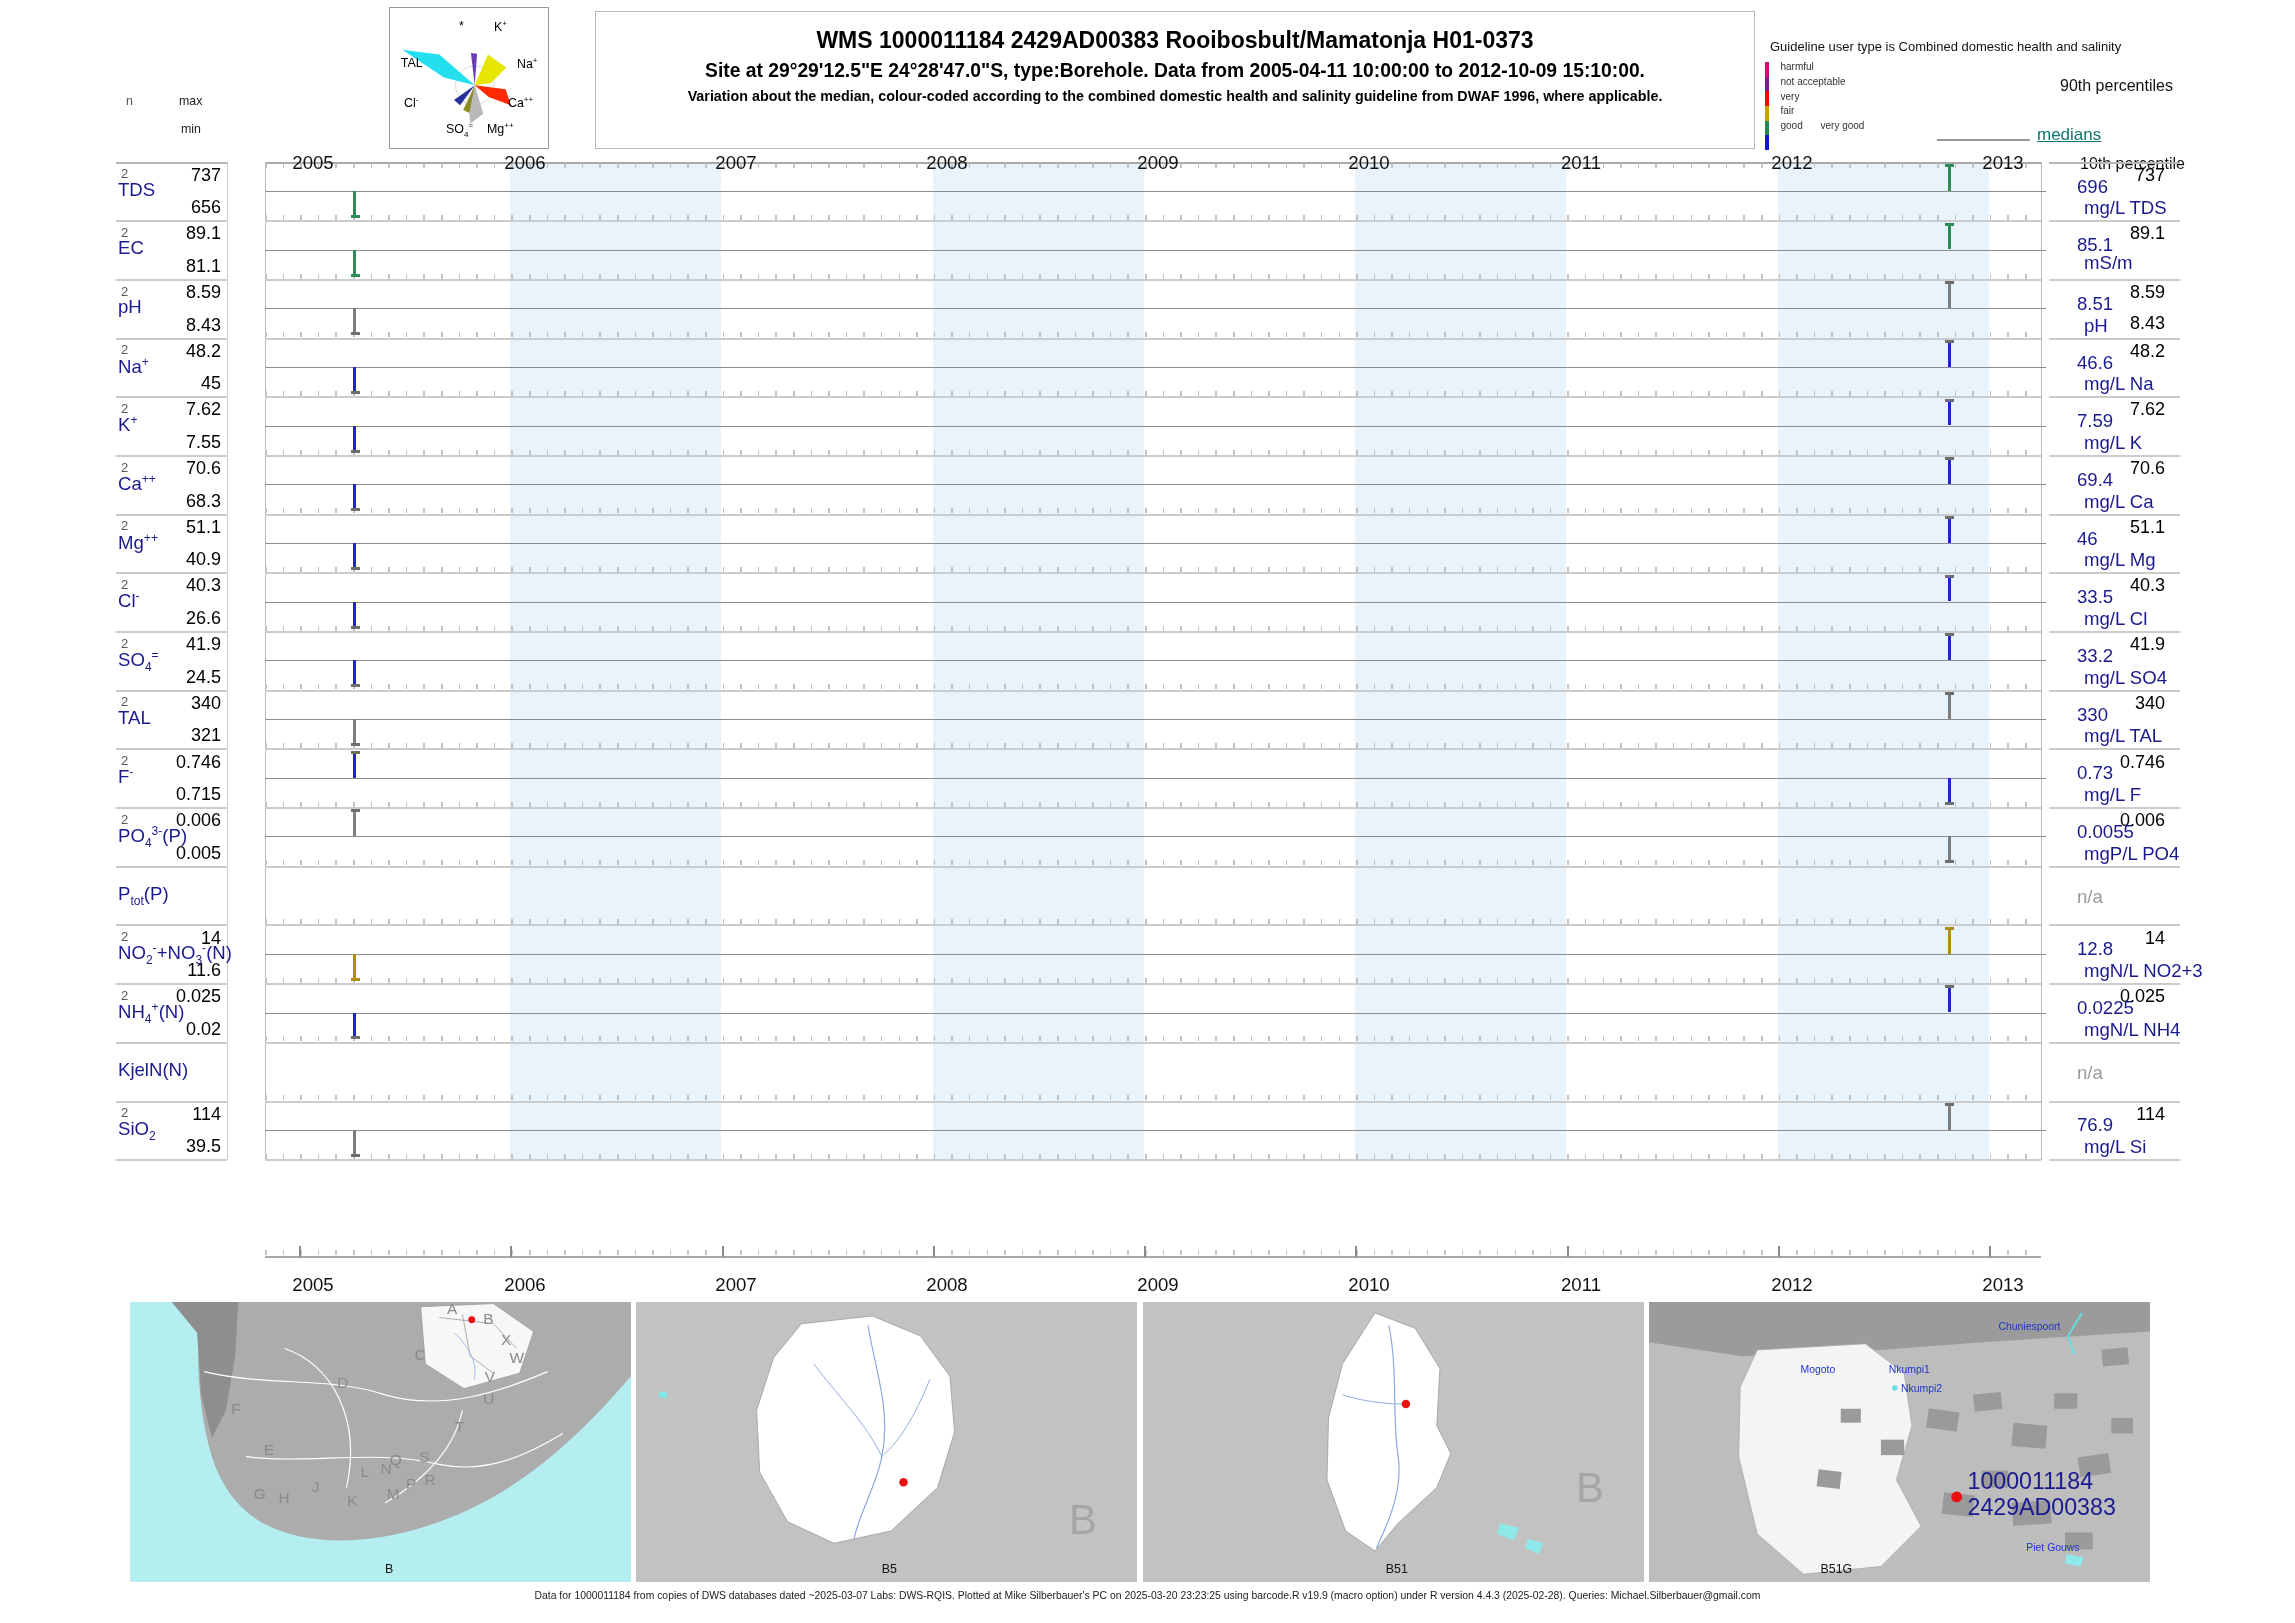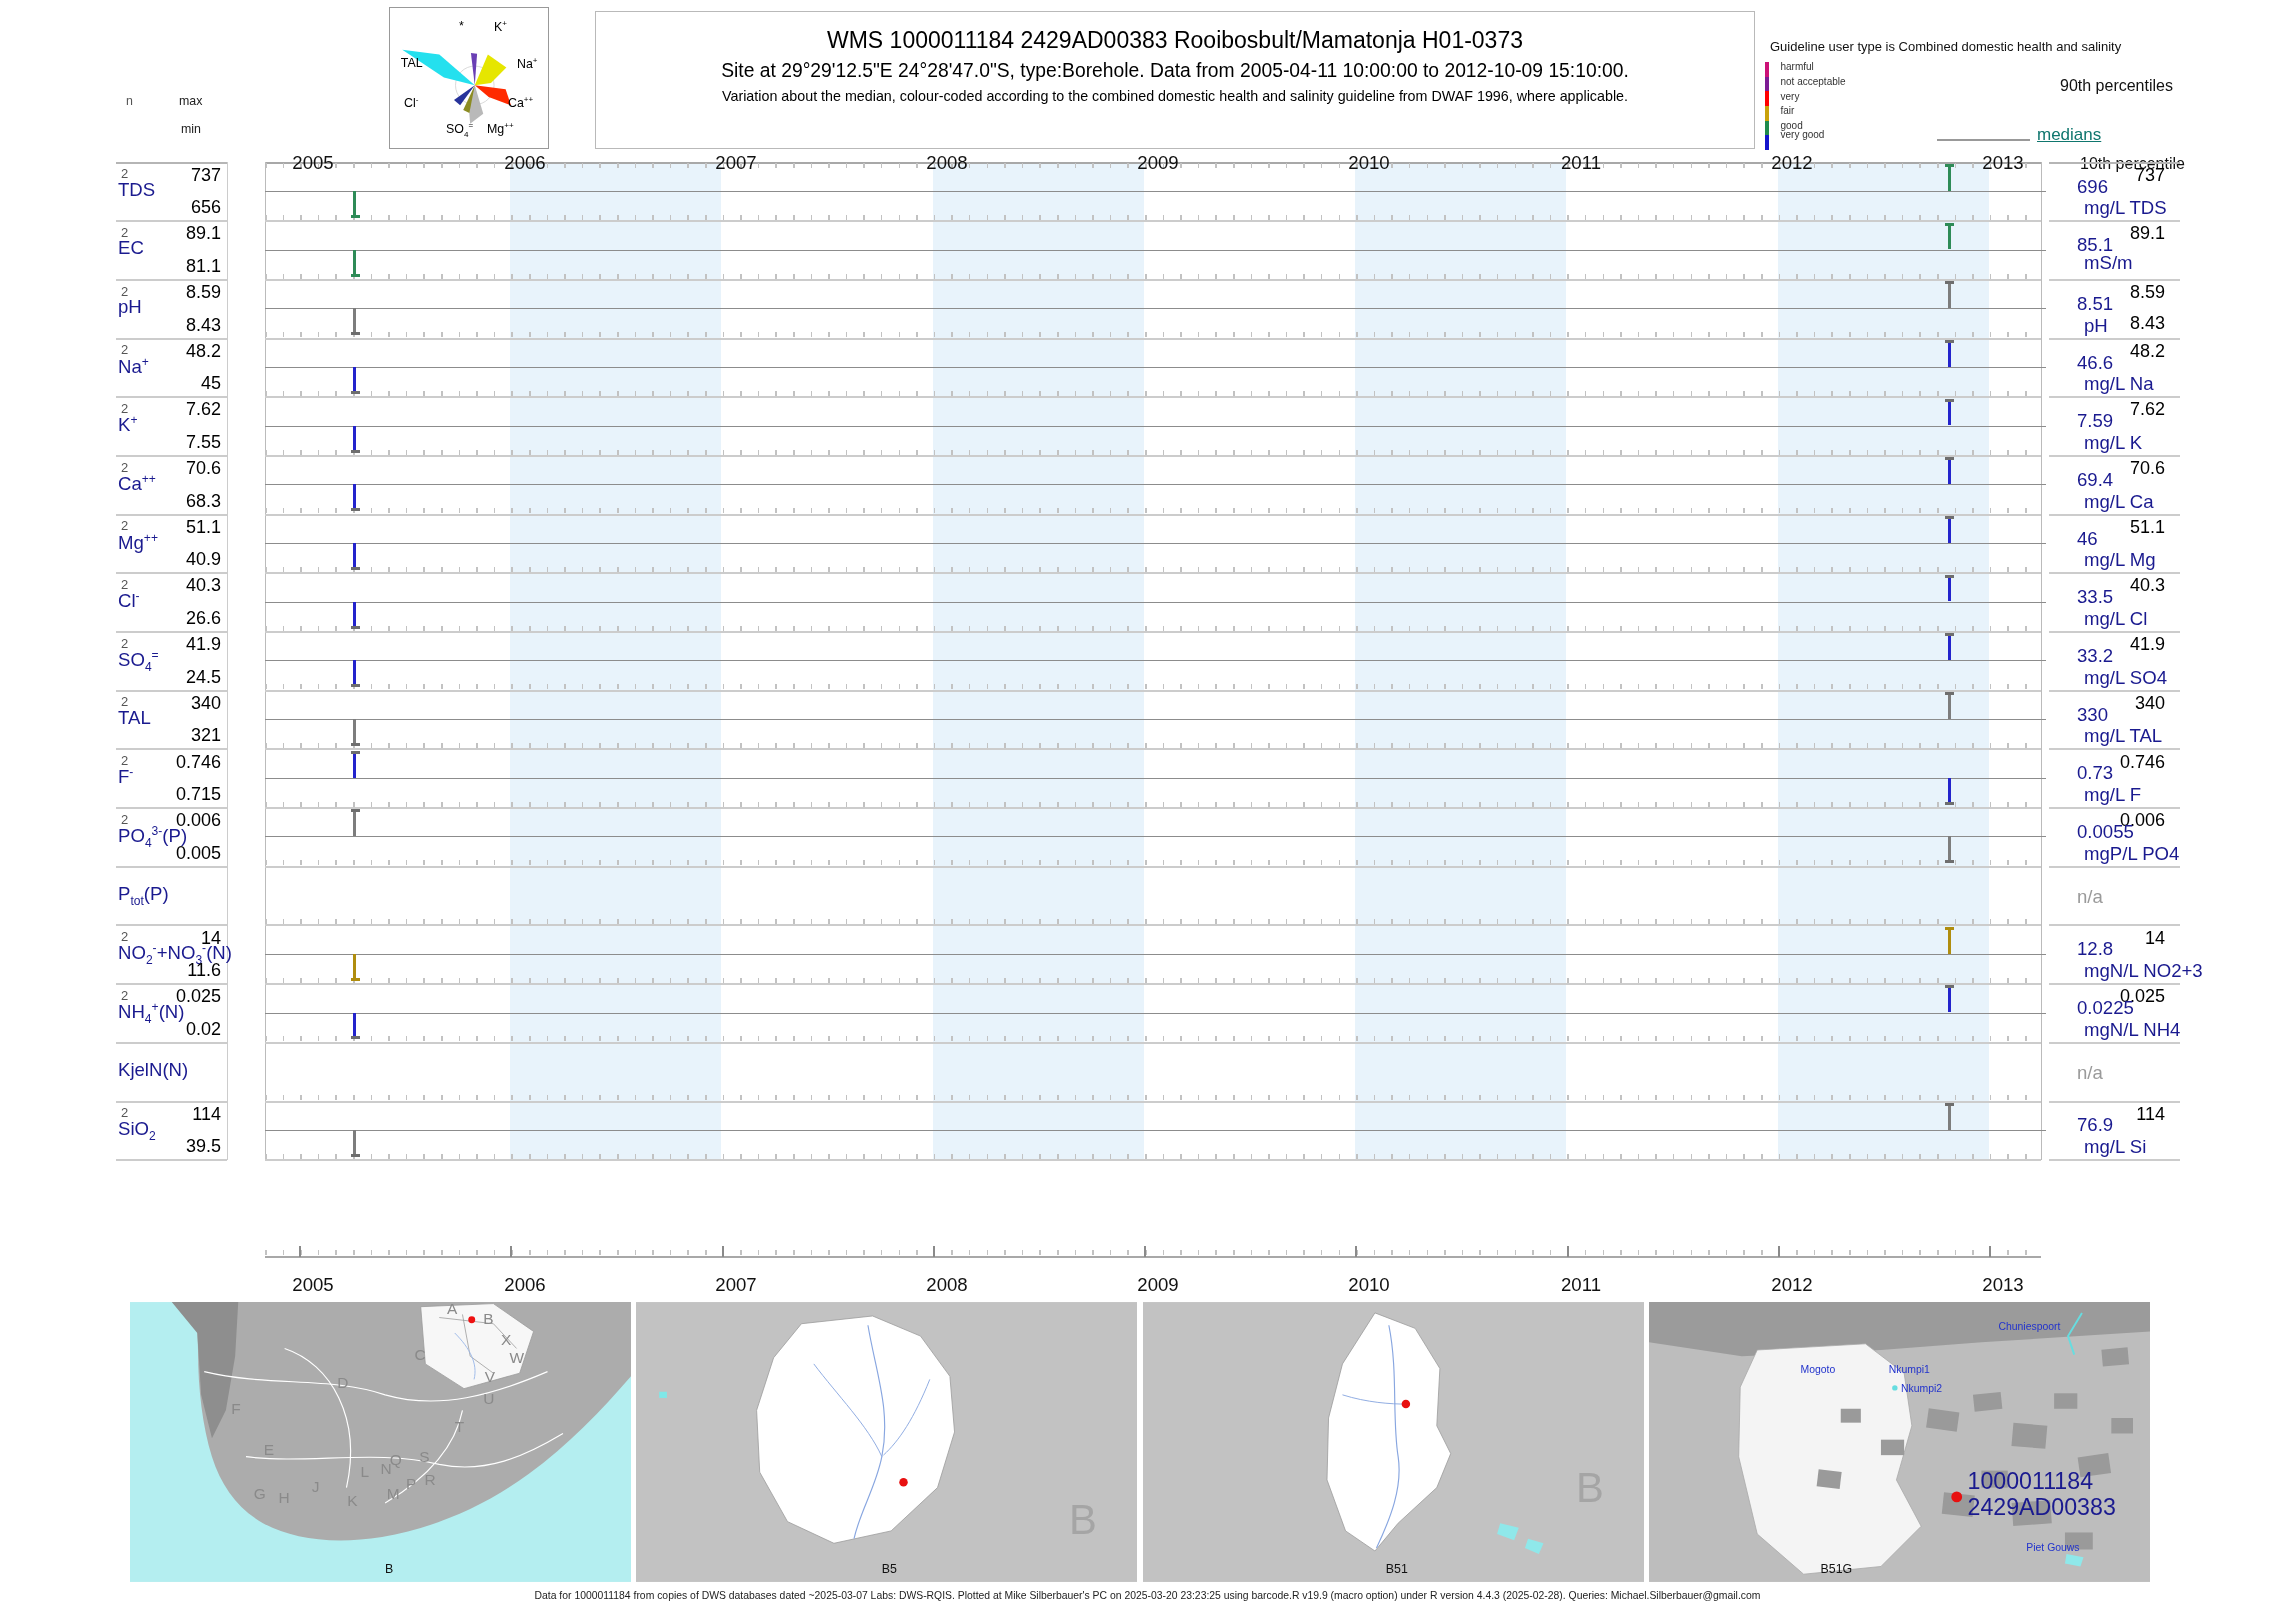--- a/index.html
+++ b/index.html
@@ -1,20 +1,20 @@
 <!DOCTYPE html>
 <html style="font-size:12.4px"><head>
 <meta charset="utf-8">
 <style>
   html,body{margin:0;padding:0;background:#fff;}
   #page{position:relative;width:2295px;height:1624px;background:#fff;overflow:hidden;
         font-family:"Liberation Sans", sans-serif;color:#000;}
   .abs{position:absolute;}
   
-  #title-box{left:595px;top:10.8px;width:1158px;height:136px;border:1.2px solid #b9b9b9;text-align:center;}
+  #title-box{left:595px;top:10.8px;width:1158px;height:136px;border:1.2px solid #b9b9b9;text-align:center;font-weight:bold;}
   #title-main{margin-top:15.5px;font-size:23px;}
   #title-site{margin-top:6.2px;font-size:19.3px;}
   .title-note{margin-top:5.4px;font-size:14.3px;}
   #maucha-box{left:389px;top:7px;width:158px;height:140px;border:0.8px solid #999;}
   .maucha-label{position:absolute;font-size:12.4px;color:#000;}
   #nmaxmin{left:116px;top:85px;width:124px;height:54px;font-size:12.4px;color:#333;}
   
   #gl-title{left:1770px;top:39px;font-size:13px;color:#111;}
   #gl-bar{left:1765px;top:62px;width:3.9px;height:88px;}
   .gl-seg{width:3.9px;height:14.7px;}
@@ -90,21 +90,21 @@
       <div class="gl-label" style="top: -0.8px;">harmful</div>
       <div class="gl-seg" style="background: rgb(125, 27, 148);"></div>
       <div class="gl-label" style="top: 14px;">not acceptable</div>
       <div class="gl-seg" style="background: rgb(255, 0, 0);"></div>
       <div class="gl-label" style="top: 29px;">very</div>
       <div class="gl-seg" style="background: rgb(201, 162, 10);"></div>
       <div class="gl-label" style="top: 43px;">fair</div>
       <div class="gl-seg" style="background: rgb(31, 138, 76);"></div>
       <div class="gl-label" style="top: 58px;">good</div>
       <div class="gl-seg" style="background: rgb(20, 20, 204);"></div>
-      <div class="gl-label" style="top: 67px;">very good</div>
+      <div class="gl-label" style="top: 58px; margin-left: 40px;">very good</div>
     </div>
   <div class="abs" id="gl-p90">90th percentiles</div>
   <div class="abs" id="gl-medline"></div>
   <div class="abs" id="gl-medians">medians</div>
   <div class="abs" id="gl-p10">10th percentile</div>
 
   <div class="abs" id="plot" style="left:0;top:0;width:2295px;height:1302px;">
       <div class="band" style="left: 510px; top: 162px; width: 211px; height: 998px;"></div>
       <div class="band" style="left: 933px; top: 162px; width: 211px; height: 998px;"></div>
       <div class="band" style="left: 1355px; top: 162px; width: 211px; height: 998px;"></div>

